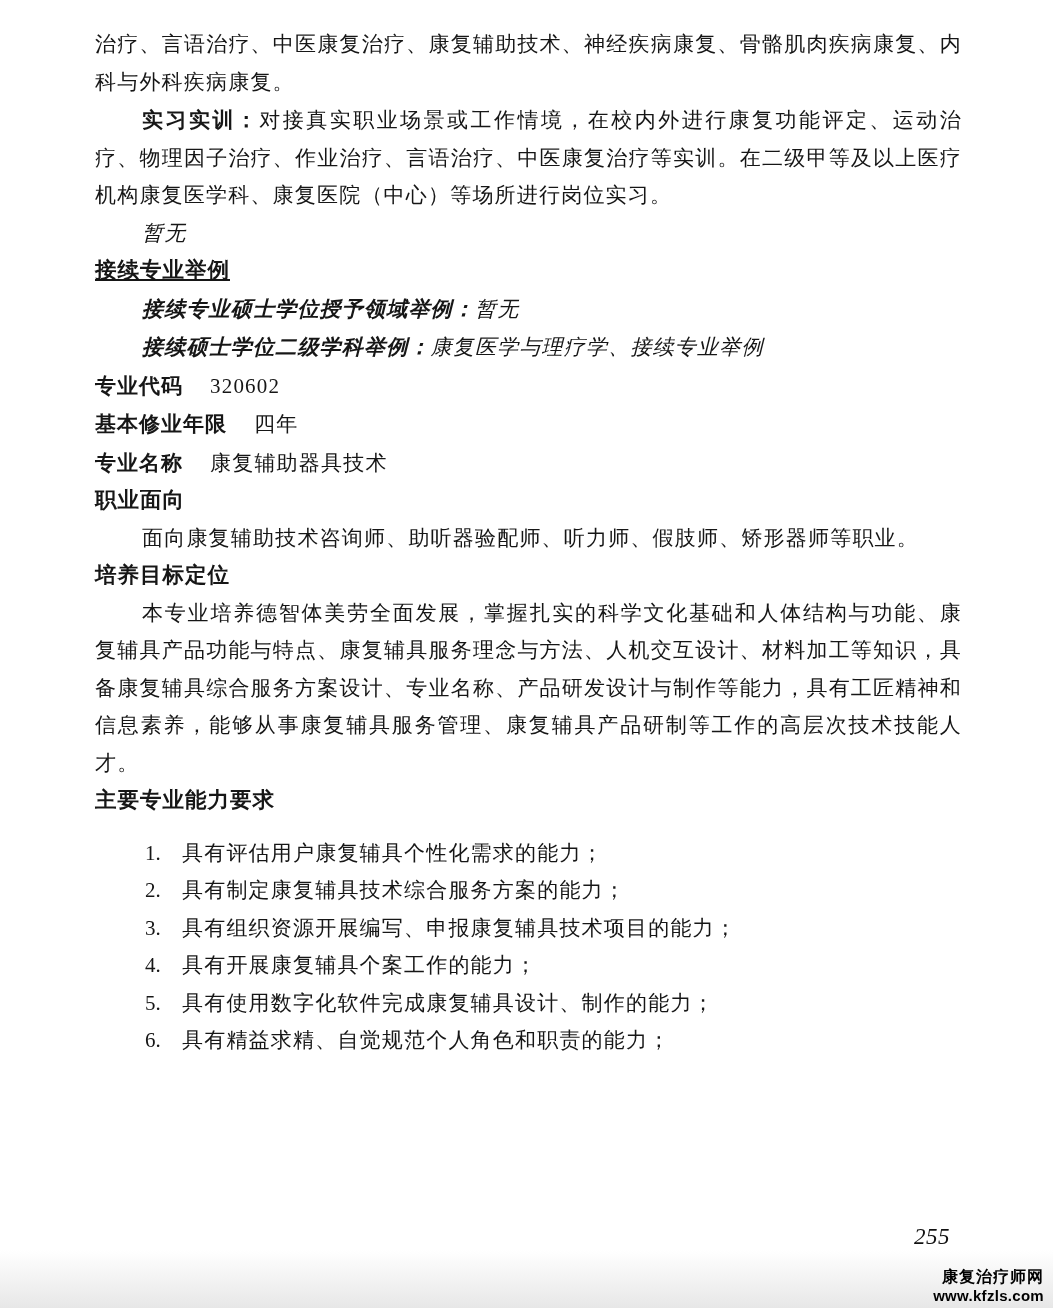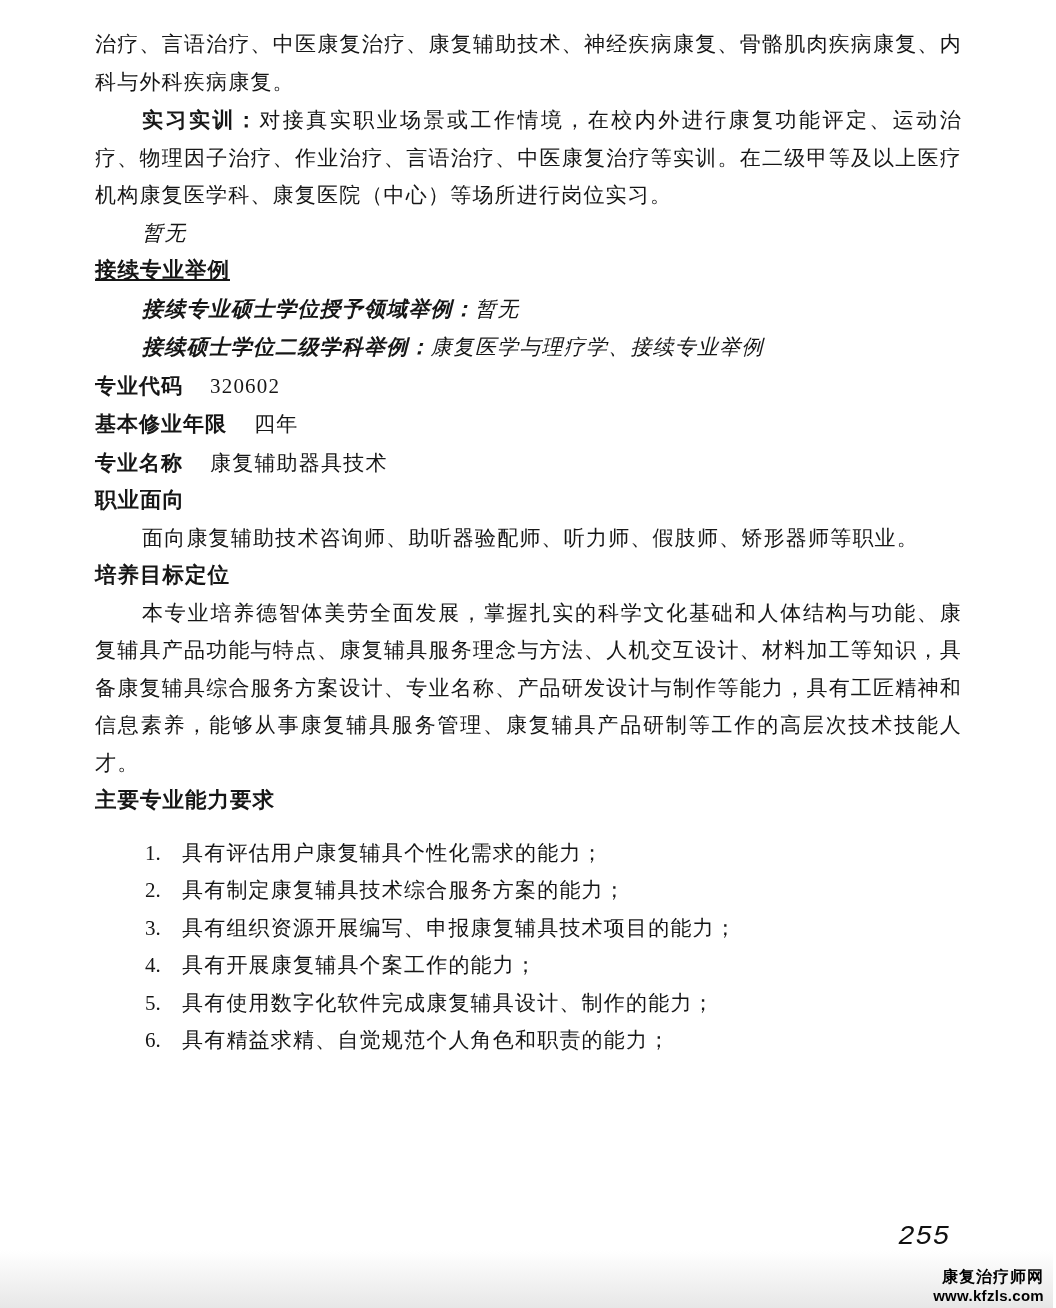--- a/index.html
+++ b/index.html
@@ -57,23 +57,23 @@
   }
   .li .num {
     display: inline-block;
     width: 37px;
     letter-spacing: 0;
   }
   .page-number {
     position: absolute;
     top: 1222px;
     right: 103px;
-    font-family: Liberation Mono, monospace;
+    font-family: Liberation Serif, serif;
     font-style: italic;
-    font-size: 28px;
+    font-size: 23px;
     line-height: 30px;
     color: #111;
     letter-spacing: 0.5px;
   }
   .bottom-fade {
     position: absolute;
     left: 0; right: 0; bottom: 0;
     height: 58px;
     background: linear-gradient(180deg, rgba(232,232,232,0) 0%, #e7e7e7 100%);
   }

